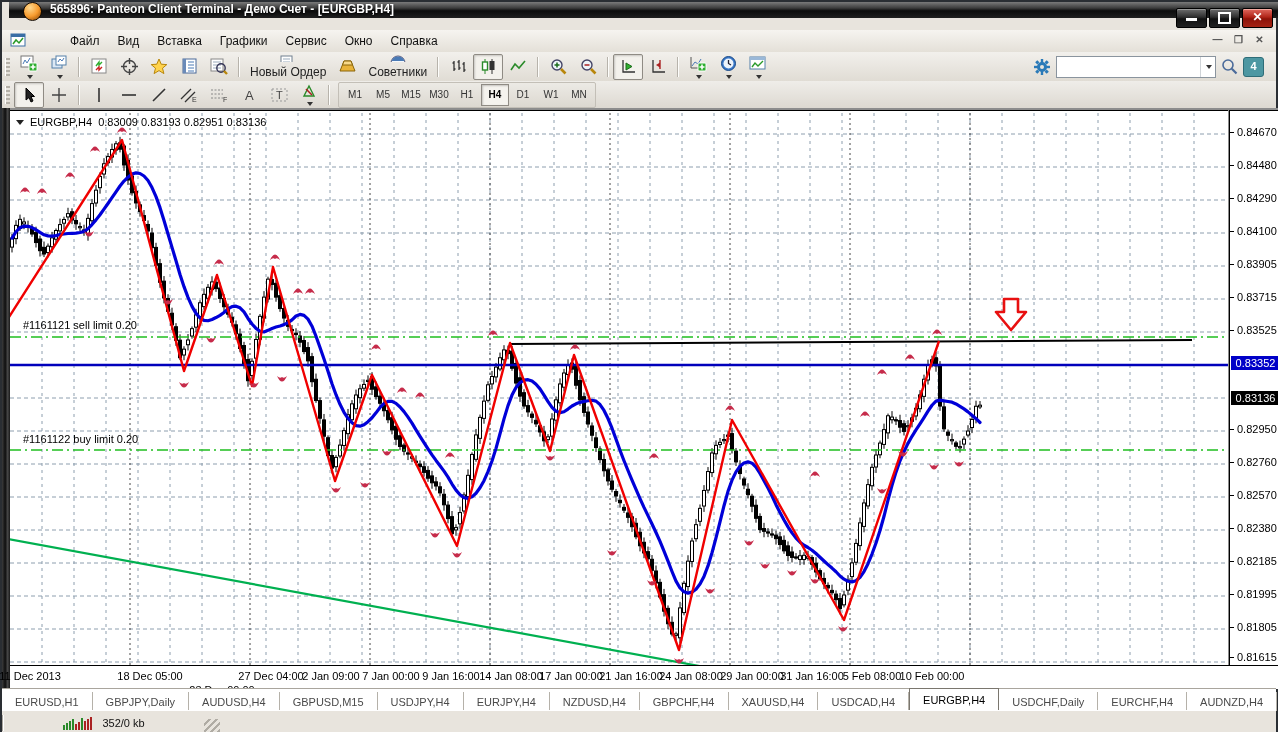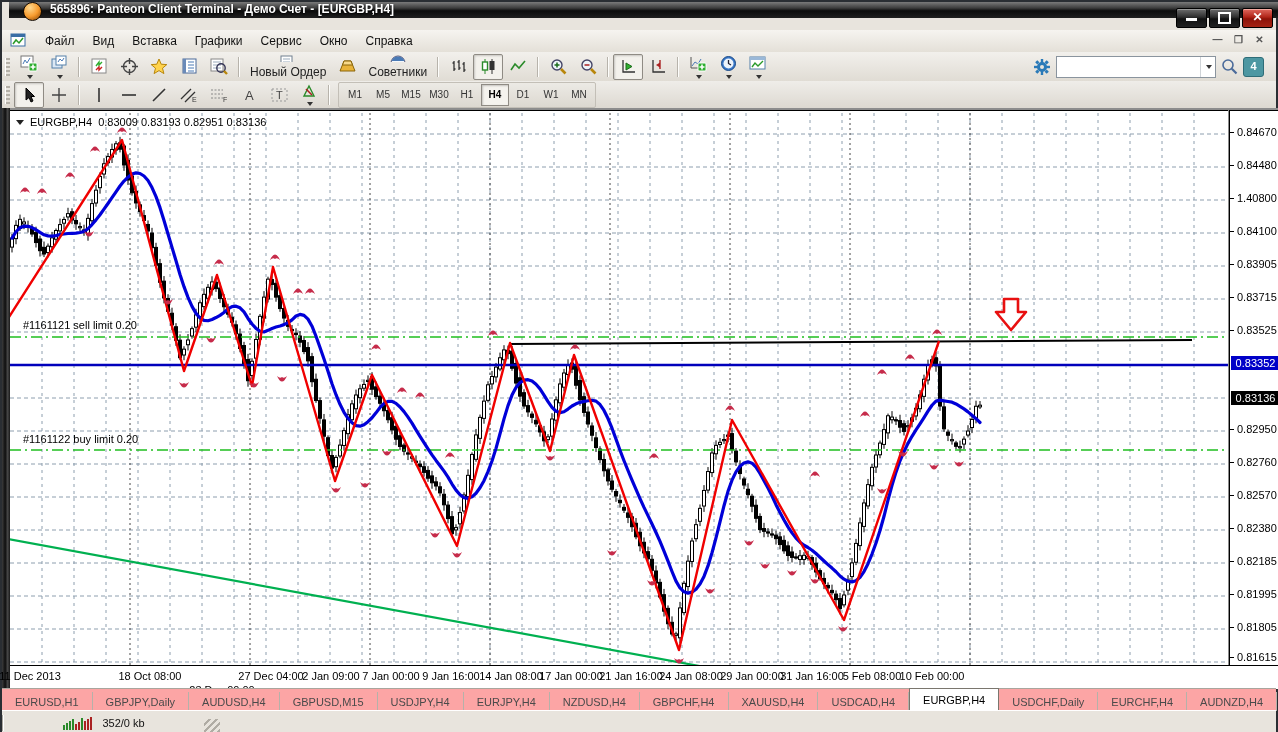--- a/index.html
+++ b/index.html
@@ -18,21 +18,21 @@
   .wbtn{width:29px;height:18px;border:1px solid #000;border-radius:2px;
     background:linear-gradient(180deg,#6e6e6e,#2e2e2e 45%,#111 55%,#222);
     color:#eee;font-size:10px;line-height:16px;text-align:center;box-shadow:inset 0 1px 0 #999;}
   .wbtn.close{background:linear-gradient(180deg,#e0695f,#b02418 45%,#8c1208 55%,#a52313);box-shadow:inset 0 1px 0 #f5a9a0;}
   .wbtn .glyph-min{display:inline-block;width:11px;height:3px;background:#fff;margin-top:9px;}
   .wbtn .glyph-max{display:inline-block;width:9px;height:8px;border:2px solid #fff;margin-top:3px;}
   .wbtn .glyph-x{color:#fff;font-weight:bold;font-size:12px;line-height:17px;}
   
   #menubar{position:absolute;left:0;top:28px;width:100%;height:22px;
     background:linear-gradient(180deg,#f6f4f0,#e4e0d8);border-bottom:1px solid #c9c5bd;
-    display:flex;align-items:center;font-size:12px;color:#111;}
+    display:flex;align-items:center;font-size:12px;color:#111;gap:25px;}
   #menu-icon{margin:0 10px 0 8px;}
   .menu-item{padding:2px 9px;}
   .mdi-btns{position:absolute;right:8px;top:3px;display:flex;gap:4px;}
   .mdi-btn{width:17px;height:15px;color:#555;font-size:10px;text-align:center;line-height:14px;font-weight:bold;}
   
   #toolbar1{position:absolute;left:0;top:50px;width:100%;height:29px;
     background:linear-gradient(180deg,#f2f0ec,#e0dcd4);border-bottom:1px solid #cfcbc3;
     display:flex;align-items:center;}
   #toolbar2{position:absolute;left:0;top:79px;width:100%;height:27px;
     background:linear-gradient(180deg,#efede9,#ddd9d1);border-bottom:1px solid #b9b5ad;
@@ -66,21 +66,21 @@
   #ohlc-header{position:absolute;left:6px;top:5px;font-size:11px;color:#000;display:flex;align-items:center;gap:6px;white-space:nowrap;}
   .tri-down{width:0;height:0;border-left:4px solid transparent;border-right:4px solid transparent;border-top:5px solid #222;}
   .order-label{position:absolute;font-size:11px;color:#000;white-space:nowrap;}
   #price-axis{position:absolute;left:1227px;top:2px;width:51px;height:555px;background:#fff;border-left:1px solid #000;border-top:1px solid #000;}
   .pa-label{position:absolute;left:7px;font-size:11px;color:#000;white-space:nowrap;}
   .pa-tick{position:absolute;left:0;width:4px;height:1px;background:#000;}
   .price-tag{position:absolute;left:1px;width:49px;font-size:11px;color:#fff;text-align:center;padding:0;line-height:14px;}
   #time-axis{position:absolute;left:8px;top:557px;width:1270px;height:23px;background:#fff;border-top:1px solid #000;}
   .ta-label{position:absolute;top:4px;font-size:11px;color:#000;transform:translateX(-50%);white-space:nowrap;}
   
-  #tabsbar{position:absolute;left:0;top:686px;width:100%;height:22px;background:#fca5a5;
+  #tabsbar{position:absolute;left:0;top:686px;width:100%;height:22px;background:#ffffff;
     border-top:1px solid #a9a59d;display:flex;align-items:flex-end;}
   .tab{height:19px;display:flex;align-items:center;padding:0 13px;font-size:11px;color:#4a4a4a;
     border-right:1px solid #b5b1a9;white-space:nowrap;}
   .tab.active{background:#fff;border:1px solid #7a766e;border-bottom:1px solid #fff;height:21px;color:#000;}
   #tab-arrows{margin-left:auto;display:flex;gap:6px;padding:0 10px;align-items:center;height:100%;}
   
   #statusbar{position:absolute;left:0;top:708px;width:100%;height:24px;background:#e8e4dd;
     border-top:1px solid #fff;display:flex;align-items:center;font-size:11px;color:#111;}
   #status-left{flex:1;padding-left:8px;}
   #status-sep{width:1px;height:16px;background:#aaa69e;border-right:1px solid #fff;}
@@ -1002,21 +1002,21 @@
       </div>
       <div class="order-label" id="order-label-0" style="left: 13px; top: 208px;">#1161121 sell limit 0.20</div>
       <div class="order-label" id="order-label-1" style="left: 13px; top: 322px;">#1161122 buy limit 0.20</div>
     </div>
     <div id="price-axis">
         <div class="pa-tick" style="top: 21px;"></div>
         <div class="pa-label" style="top: 15px;">0.84670</div>
         <div class="pa-tick" style="top: 54px;"></div>
         <div class="pa-label" style="top: 48px;">0.84480</div>
         <div class="pa-tick" style="top: 87px;"></div>
-        <div class="pa-label" style="top: 81px;">1.40800</div>
+        <div class="pa-label" style="top: 81px;">0.84290</div>
         <div class="pa-tick" style="top: 120px;"></div>
         <div class="pa-label" style="top: 114px;">0.84100</div>
         <div class="pa-tick" style="top: 153px;"></div>
         <div class="pa-label" style="top: 147px;">0.83905</div>
         <div class="pa-tick" style="top: 186px;"></div>
         <div class="pa-label" style="top: 180px;">0.83715</div>
         <div class="pa-tick" style="top: 219px;"></div>
         <div class="pa-label" style="top: 213px;">0.83525</div>
         <div class="pa-tick" style="top: 318px;"></div>
         <div class="pa-label" style="top: 312px;">0.82950</div>
@@ -1033,21 +1033,21 @@
         <div class="pa-tick" style="top: 516px;"></div>
         <div class="pa-label" style="top: 510px;">0.81805</div>
         <div class="pa-tick" style="top: 546px;"></div>
         <div class="pa-label" style="top: 540px;">0.81615</div>
         <div class="price-tag" style="top: 245px; background: rgb(0, 0, 200);">0.83352</div>
         <div class="price-tag" style="top: 280px; background: rgb(0, 0, 0);">0.83136</div>
       </div>
     <div id="time-axis">
         <div class="ta-label" style="left: 20px;">11 Dec 2013</div>
         <div class="ta-label" style="left: 80px; margin-top: 32px;">13 Dec 16:00</div>
-        <div class="ta-label" style="left: 140px;">18 Oct 08:00</div>
+        <div class="ta-label" style="left: 140px;">18 Dec 05:00</div>
         <div class="ta-label" style="left: 212px; margin-top: 14px;">23 Dec 00:00</div>
         <div class="ta-label" style="left: 261px;">27 Dec 04:00</div>
         <div class="ta-label" style="left: 321px;">2 Jan 09:00</div>
         <div class="ta-label" style="left: 381px;">7 Jan 00:00</div>
         <div class="ta-label" style="left: 441px;">9 Jan 16:00</div>
         <div class="ta-label" style="left: 501px;">14 Jan 08:00</div>
         <div class="ta-label" style="left: 561px;">17 Jan 00:00</div>
         <div class="ta-label" style="left: 621px;">21 Jan 16:00</div>
         <div class="ta-label" style="left: 681px;">24 Jan 08:00</div>
         <div class="ta-label" style="left: 742px;">29 Jan 00:00</div>

